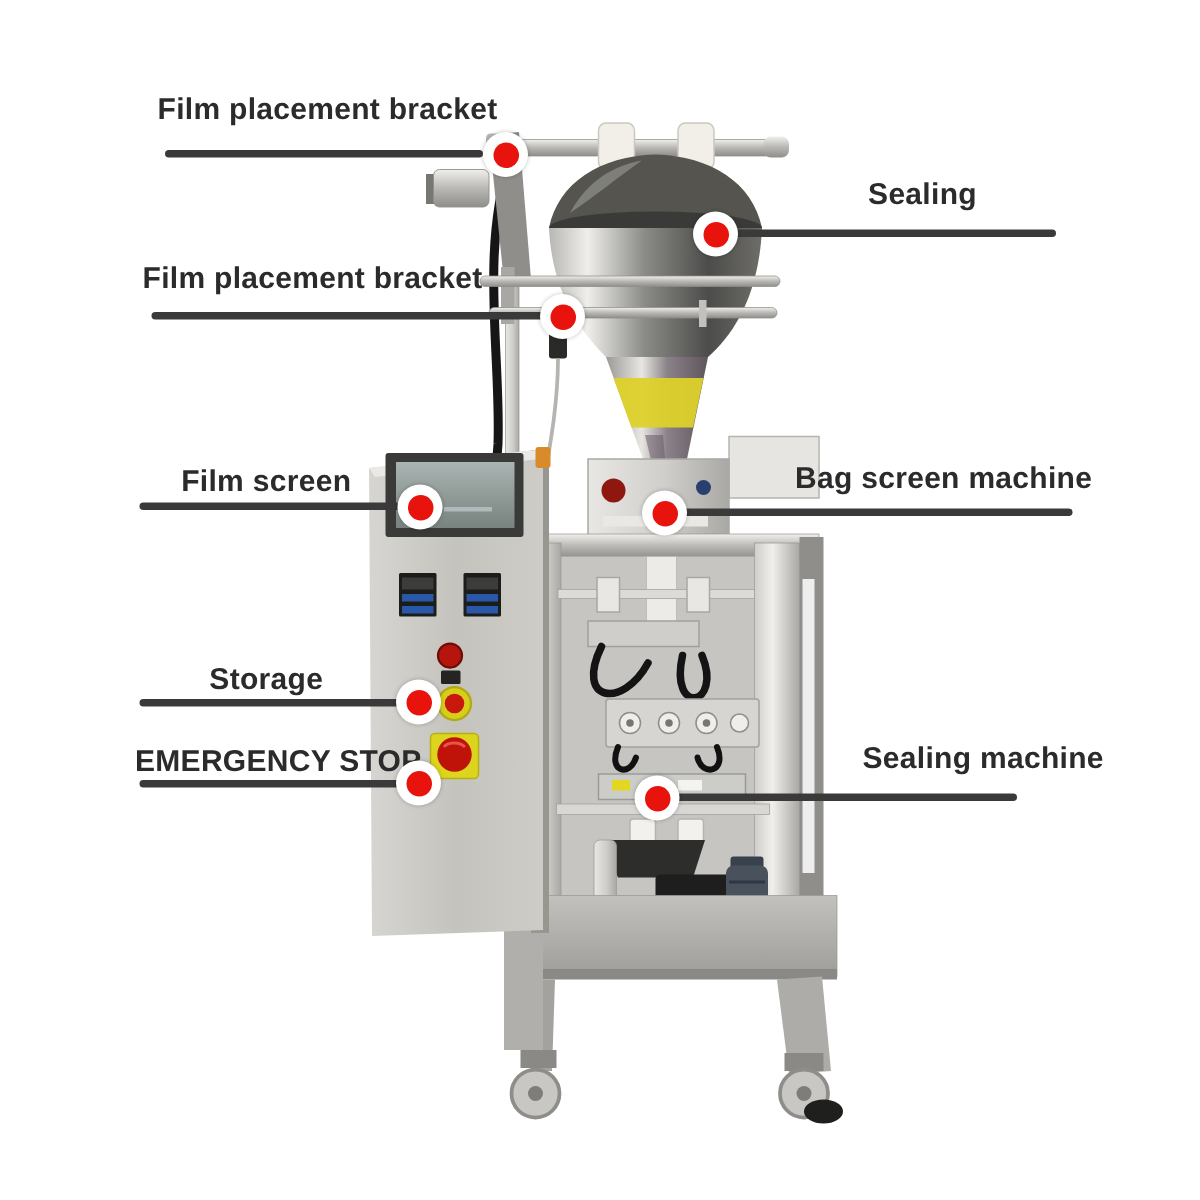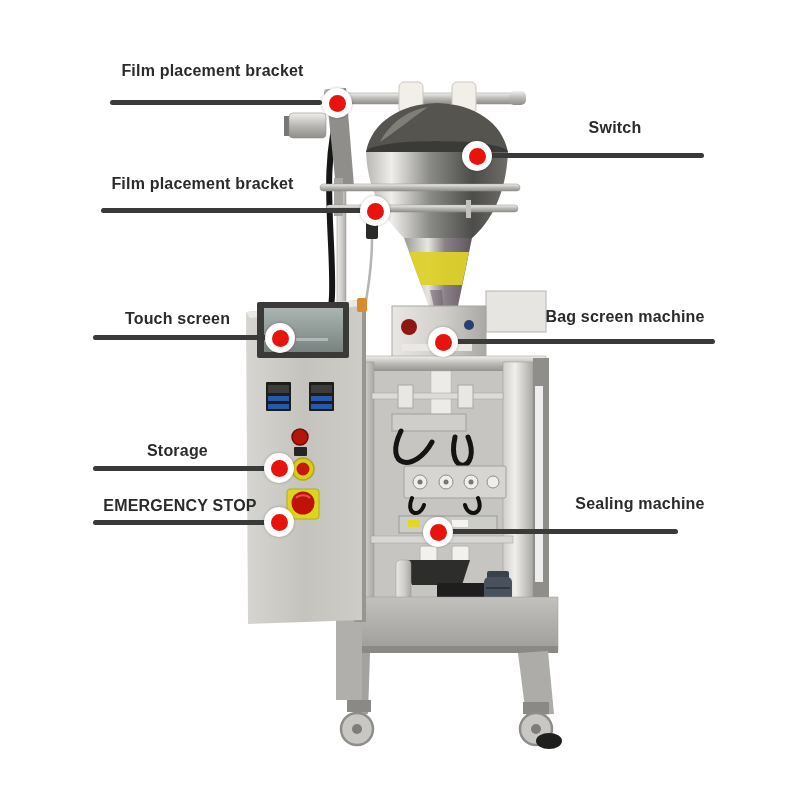--- a/index.html
+++ b/index.html
@@ -8,21 +8,21 @@
     width: 800px;
     height: 800px;
     background: #ffffff;
     overflow: hidden;
     font-family: "Liberation Sans", sans-serif;
   }
   .machine-svg { position: absolute; left: 0; top: 0; }
   .anno-text {
     position: absolute;
     font-weight: 700;
-    font-size: 16px;
+    font-size: 20px;
     color: #2b2b2b;
     text-align: center;
     white-space: nowrap;
     letter-spacing: 0.2px;
   }
   .anno-line {
     position: absolute;
     height: 5px;
     background: #3a3a3a;
     border-radius: 2.5px;
@@ -232,37 +232,37 @@
 
   <div>
     <div class="anno-text" style="left:105px; top:62px; width:215px;">Film placement bracket</div>
     <div class="anno-line" style="left:110px; top:100px; width:212px;"></div>
     <div class="anno-dot" style="left:322px; top:88px;">
         <span class="dot-core"></span>
       </div>
   </div>
 
   <div>
-    <div class="anno-text" style="left:560px; top:119px; width:110px;">Switch</div>
+    <div class="anno-text" style="left:560px; top:119px; width:110px;">Sealing</div>
     <div class="anno-line" style="left:488px; top:153px; width:216px;"></div>
     <div class="anno-dot" style="left:462px; top:141px;">
         <span class="dot-core"></span>
       </div>
   </div>
 
   <div>
     <div class="anno-text" style="left:95px; top:175px; width:215px;">Film placement bracket</div>
     <div class="anno-line" style="left:101px; top:208px; width:262px;"></div>
     <div class="anno-dot" style="left:360px; top:196px;">
         <span class="dot-core"></span>
       </div>
   </div>
 
   <div>
-    <div class="anno-text" style="left:90px; top:310px; width:175px;">Touch screen</div>
+    <div class="anno-text" style="left:90px; top:310px; width:175px;">Film screen</div>
     <div class="anno-line" style="left:93px; top:335px; width:174px;"></div>
     <div class="anno-dot" style="left:265px; top:323px;">
         <span class="dot-core"></span>
       </div>
   </div>
 
   <div>
     <div class="anno-text" style="left:530px; top:308px; width:190px;">Bag screen machine</div>
     <div class="anno-line" style="left:453px; top:339px; width:262px;"></div>
     <div class="anno-dot" style="left:428px; top:327px;">

